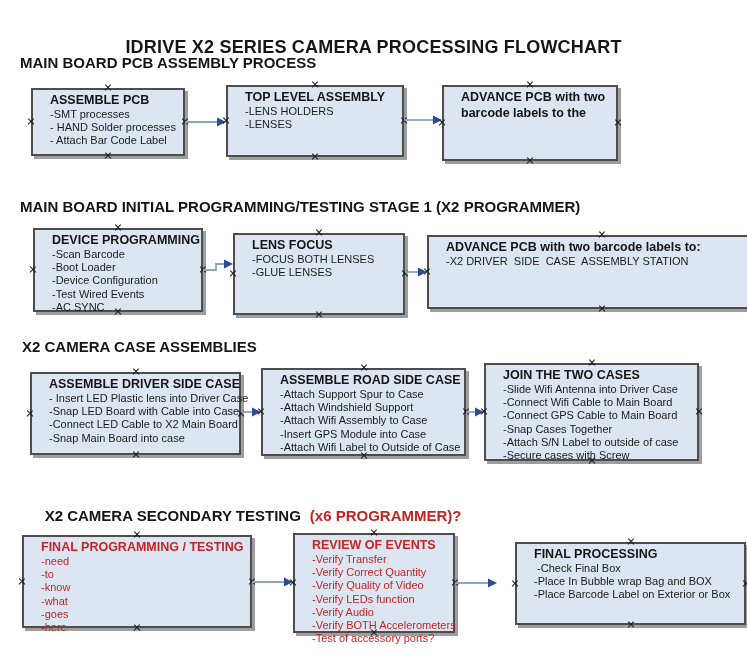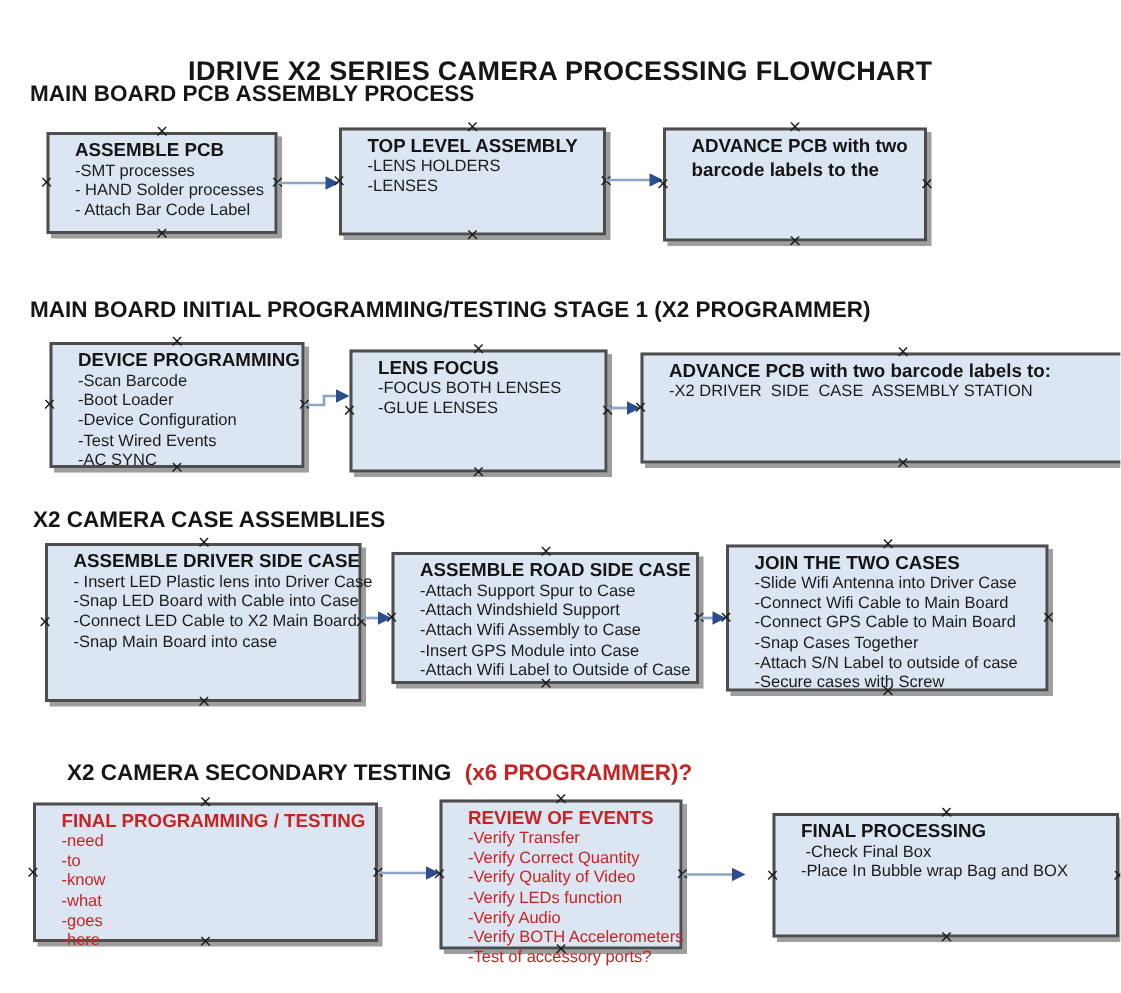--- a/index.html
+++ b/index.html
@@ -152,21 +152,21 @@
     <div class="box-title">
         <div class="box-title-line">ADVANCE PCB with two barcode labels to:</div>
       </div>
     <div class="box-items">
         <div class="box-item">-X2 DRIVER  SIDE  CASE  ASSEMBLY STATION</div>
       </div>
   </div>
 
   <div class="sec-heading" style="left:22px;top:338px">X2 CAMERA CASE ASSEMBLIES</div>
 
-  <div class="fbox" style="left:30px;top:362px;width:211px;height:106px">
+  <div class="fbox" style="left:30px;top:372px;width:211px;height:83px">
     <span class="xmark xm-t"></span>
     <span class="xmark xm-b"></span>
     <span class="xmark xm-l"></span>
     <span class="xmark xm-r"></span>
     <div class="box-title">
         <div class="box-title-line">ASSEMBLE DRIVER SIDE CASE</div>
       </div>
     <div class="box-items">
         <div class="box-item">- Insert LED Plastic lens into Driver Case</div>
         <div class="box-item">-Snap LED Board with Cable into Case</div>
@@ -275,16 +275,17 @@
     <span class="xmark xm-t"></span>
     <span class="xmark xm-b"></span>
     <span class="xmark xm-l"></span>
     <span class="xmark xm-r"></span>
     <div class="box-title">
         <div class="box-title-line">FINAL PROCESSING</div>
       </div>
     <div class="box-items">
         <div class="box-item"> -Check Final Box</div>
         <div class="box-item">-Place In Bubble wrap Bag and BOX</div>
+        <div class="box-item">-Place Barcode Label on Exterior or Box</div>
       </div>
   </div>
 
 </div>
 
 </body></html>

